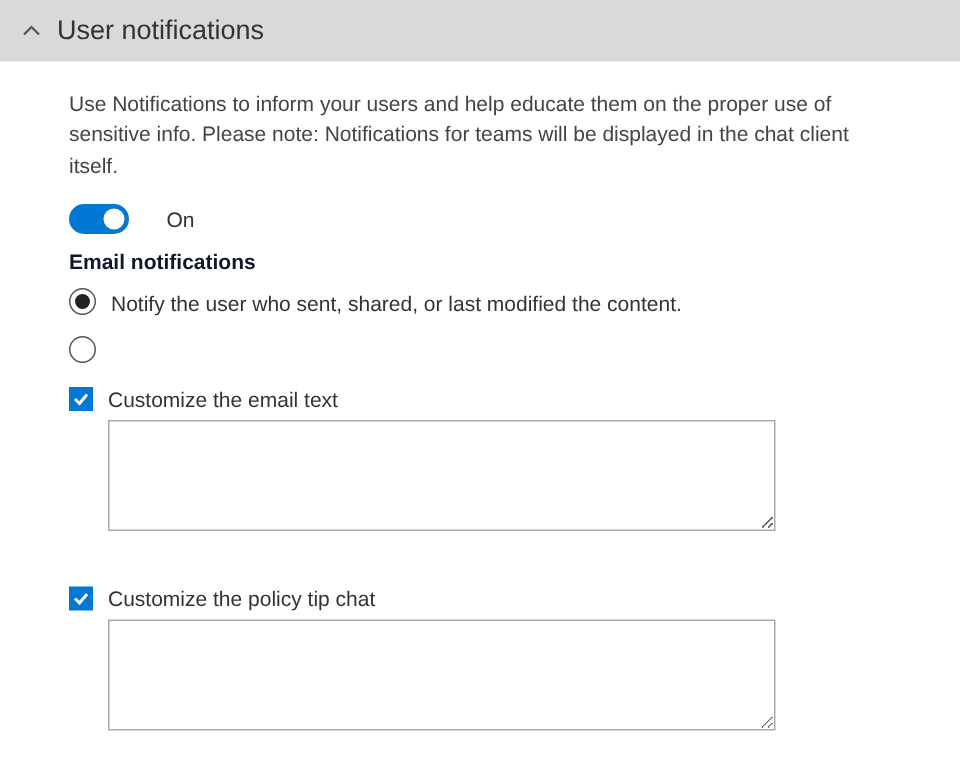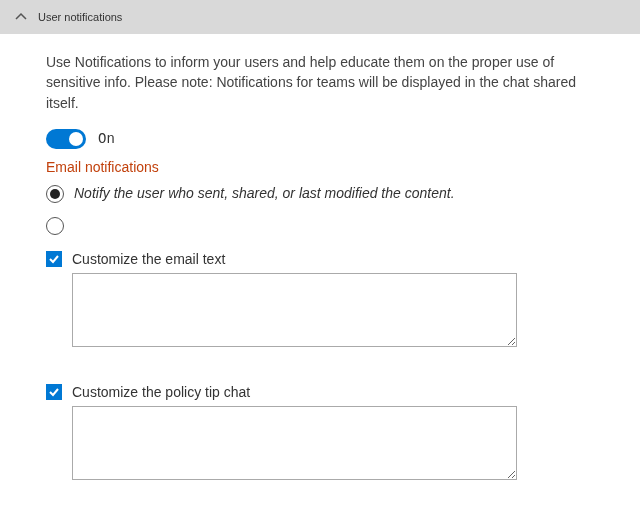--- a/index.html
+++ b/index.html
@@ -12,72 +12,70 @@
     width: 640px;
   }
   .header {
     background: #d9d9d9;
     padding: 10px 14px;
     display: flex;
     align-items: center;
     gap: 10px;
   }
   .header .title {
-    font-size: 11px;
+    font-size: 18px;
     color: #333;
   }
   .chev {
     width: 14px;
     height: 14px;
     display: inline-block;
   }
   .content {
     padding: 18px 46px 20px 46px;
   }
   .desc {
     color: #444;
     line-height: 1.45;
     margin-bottom: 16px;
   }
   .toggle-row {
     display: flex;
     align-items: center;
-    gap: 12px;
+    gap: 25px;
     margin-bottom: 10px;
-    font-family: Liberation Mono, monospace;
   }
   .toggle {
     width: 40px;
     height: 20px;
     border-radius: 10px;
     background: #0078d4;
     position: relative;
     cursor: pointer;
   }
   .toggle::after {
     content: "";
     position: absolute;
     width: 14px;
     height: 14px;
     background: #fff;
     border-radius: 50%;
     top: 3px;
     right: 3px;
   }
   .section-title {
-    font-weight: 400;
-    color: #c2410c;
+    font-weight: 700;
+    color: #0f172a;
     margin: 4px 0 10px 0;
   }
   .radio-row {
     display: flex;
-    align-items: flex-start;
+    align-items: flex-end;
     gap: 10px;
     margin: 8px 0 14px 0;
-    font-style: italic;
   }
   .radio {
     width: 18px;
     height: 18px;
     border: 1px solid #555;
     border-radius: 50%;
     display: inline-flex;
     align-items: center;
     justify-content: center;
     cursor: pointer;
@@ -127,21 +125,21 @@
   <span class="chev">
     <svg viewBox="0 0 14 14" width="14" height="14">
         <polyline points="2,9 7,4 12,9" fill="none" stroke="#555" stroke-width="1.5"></polyline>
       </svg>
   </span>
   <span class="title">User notifications</span>
 </div>
 
 <div class="content">
 
-  <div class="desc">Use Notifications to inform your users and help educate them on the proper use of sensitive info. Please note: Notifications for teams will be displayed in the chat shared itself.</div>
+  <div class="desc">Use Notifications to inform your users and help educate them on the proper use of sensitive info. Please note: Notifications for teams will be displayed in the chat client itself.</div>
 
   <div class="toggle-row">
     <div class="toggle"></div>
     <span>On</span>
   </div>
 
   <div class="section-title">Email notifications</div>
 
   <div class="radio-row">
     <span class="radio checked"></span>

